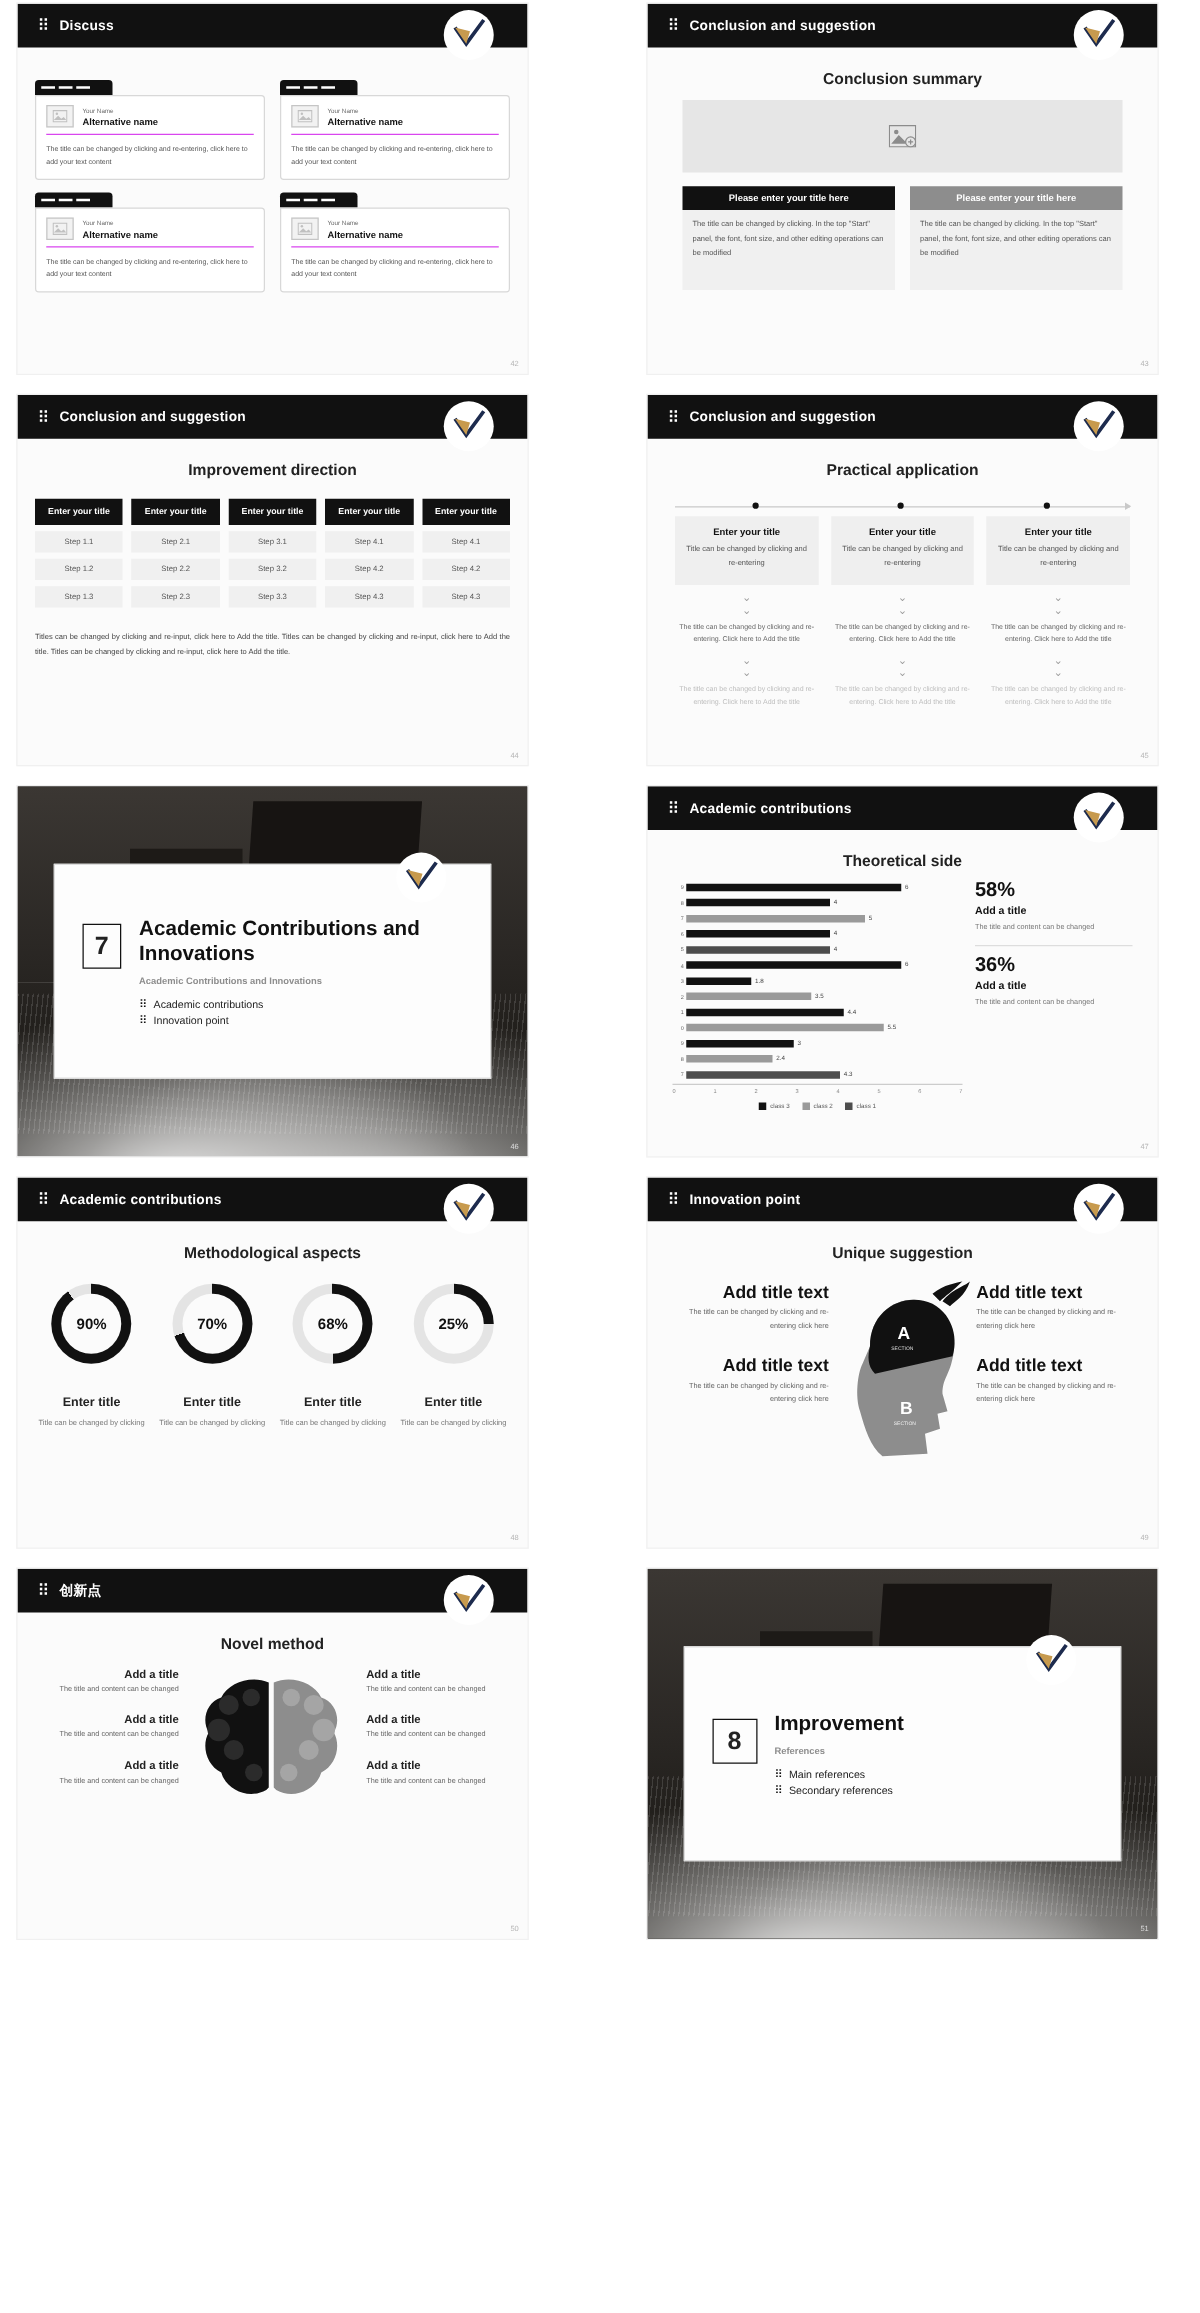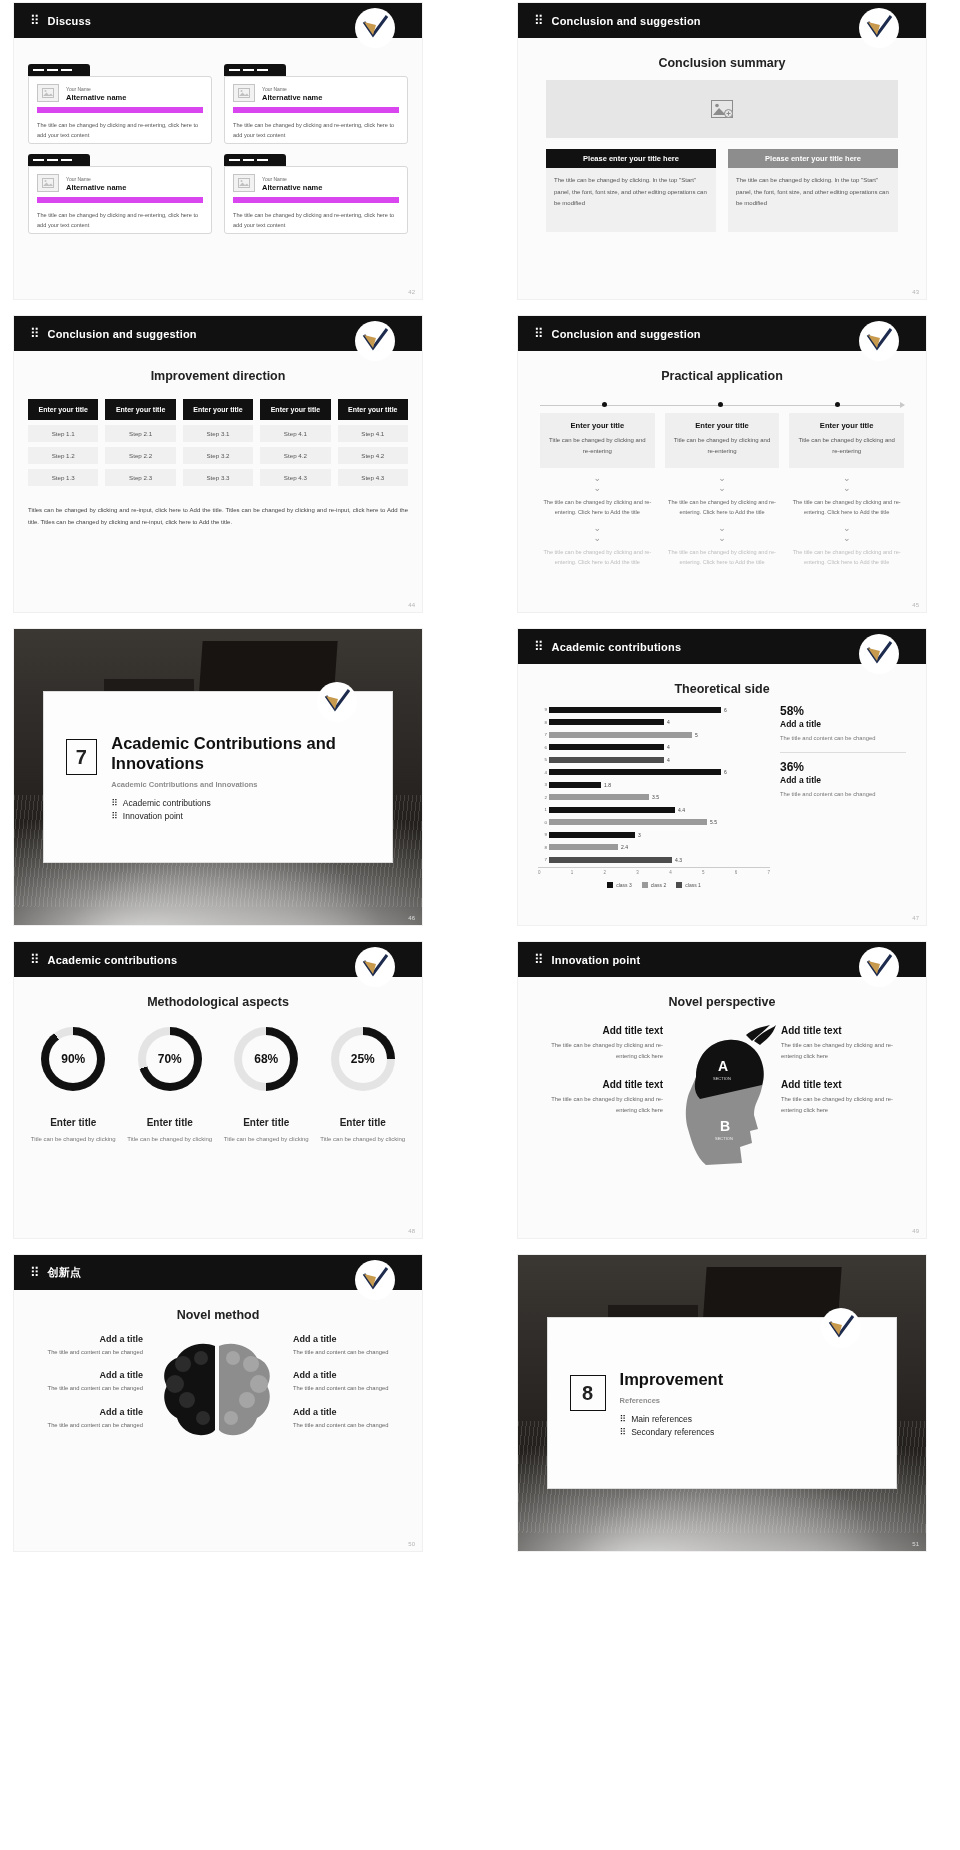--- a/index.html
+++ b/index.html
@@ -55,21 +55,21 @@
   .folder { position:relative; }
   .folder .tab {
     width: 62px; height: 12px; background:#111; border-radius:3px 3px 0 0;
     display:flex; align-items:center; padding-left:5px; gap:3px;
   }
   .folder .tab i { display:block; width:11px; height:1.5px; background:#fff; }
   .folder .card {
     border: 1px solid #d8d8d8; background:#fff; height: 68px; padding: 7px 8px;
     border-radius: 0 3px 3px 3px;
   }
-  .folder .row { display:flex; gap:7px; align-items:flex-end; border-bottom:6px solid #d946ef; padding-bottom:5px;}
+  .folder .row { display:flex; gap:7px; align-items:flex-end; border-bottom:1px solid #d946ef; padding-bottom:5px;}
   .pic {
     width: 22px; height:18px; border:1px solid #c5c5c5; background:#f2f2f2;
     display:flex;align-items:center;justify-content:center; flex:none;
   }
   .pic svg{opacity:.55}
   .folder .nm { font-size:5px; color:#666; line-height:1.5; }
   .folder .alt { font-size:7.5px; font-weight:bold; color:#111; }
   .folder .desc { font-size:5.6px; color:#555; line-height:1.85; margin-top:7px; }
 
   
@@ -146,36 +146,36 @@
   .bars { position:relative; }
   .brow { display:flex; align-items:center; height:11px; margin-bottom:1.5px; }
   .blabel { width:9px; font-size:4.4px; color:#666; text-align:right; margin-right:2px;}
   .bfill { height:6px; }
   .bval { font-size:5px; color:#444; margin-left:3px; }
   .axis { display:flex; justify-content:space-between; font-size:4.5px; color:#888; border-top:1px solid #ccc; padding-top:2px; margin-top:2px;}
   .legend { display:flex; gap:10px; justify-content:center; font-size:5px; color:#555; margin-top:7px; }
   .legend span { display:flex; align-items:center; gap:3px;}
   .legend i { width:6px;height:6px; display:block; }
   .stat { margin-bottom:6px; }
-  .stat .pct { font-size:12px; font-weight:bold; color:#111; }
+  .stat .pct { font-size:16px; font-weight:bold; color:#111; }
   .stat .h { font-size:8.5px; font-weight:bold; color:#111; margin-top:1px;}
   .stat .t { font-size:5.8px; color:#777; line-height:1.9; margin-top:4px; }
   .hr { border-top:1px solid #ddd; margin:8px 0 7px; }
 
   
   .donuts { display:grid; grid-template-columns:repeat(4,1fr); gap:6px; margin-top:18px; }
   .donut { text-align:center; }
   .ring { width:64px;height:64px;border-radius:50%; margin:0 auto; display:flex;align-items:center;justify-content:center; position:relative;}
   .ring .hole { width:48px;height:48px;border-radius:50%; background:#fbfbfb; display:flex;align-items:center;justify-content:center; font-size:12px;font-weight:bold;color:#111;}
   .donut .h { font-size:10px; font-weight:bold; margin-top:26px; }
   .donut .t { font-size:6px; color:#777; line-height:1.9; margin-top:6px; }
 
   
   .head-cols { display:grid; grid-template-columns: 1fr 118px 1fr; margin-top:16px; align-items:start; }
-  .tx { font-size:10px; font-weight:bold; color:#111; }
+  .tx { font-size:14px; font-weight:bold; color:#111; }
   .tx.r { text-align:right; }
   .tbody { font-size:5.8px; color:#666; line-height:1.95; margin-top:4px; }
   .blk { margin-bottom:16px; }
   .headsvg { display:flex; justify-content:center; }
 
   
   .brain-cols { display:grid; grid-template-columns: 1fr 150px 1fr; margin-top:12px; }
   .bitem { margin-bottom:12px; }
   .bitem .h { font-size:9px; font-weight:bold; }
   .bitem .t { font-size:5.8px; color:#666; line-height:1.95; margin-top:3px; }
@@ -651,21 +651,21 @@
       <span class="dots">⠿</span>
       <span class="ttl">Innovation point</span>
     </div>
     <div class="badge">
       <svg width="30" height="30" viewBox="0 0 30 30">
           <path d="M4 9 L13 22 L27 3" stroke="#1d2b4e" stroke-width="3" fill="none"></path>
           <path d="M4 9 L13 22 L16 12 Z" fill="#c79a4e"></path>
         </svg>
     </div>
     <div class="body">
-      <div class="ctr-title">Novel perspective</div>
+      <div class="ctr-title">Unique suggestion</div>
       <div class="head-cols">
         <div>
           <div class="blk">
             <div class="tx r">Add title text</div>
             <div class="tbody r" style="text-align:right">The title can be changed by clicking and re-entering click here</div>
           </div>
           <div class="blk">
             <div class="tx r">Add title text</div>
             <div class="tbody r" style="text-align:right">The title can be changed by clicking and re-entering click here</div>
           </div>

